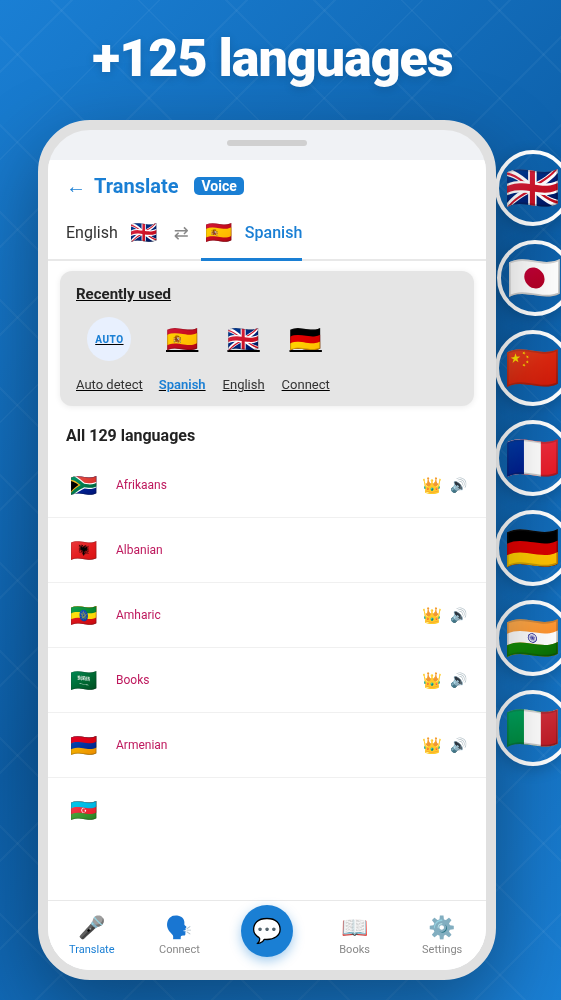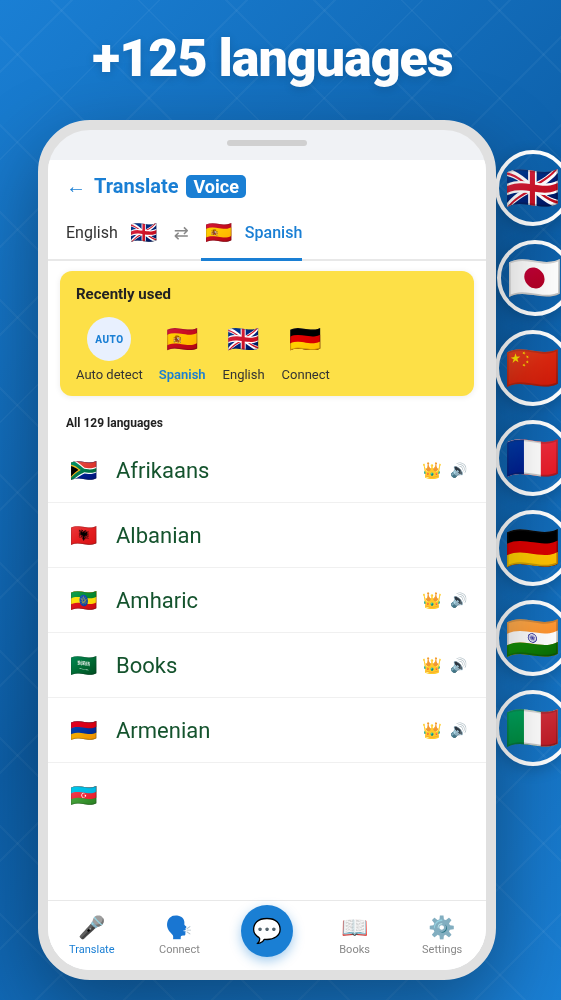--- a/index.html
+++ b/index.html
@@ -95,25 +95,25 @@
       gap: 0;
     }
     .brand-translate {
       color: #1a7fd4;
       font-size: 20px;
       font-weight: 700;
     }
     .brand-voice {
       background: #1a7fd4;
       color: #fff;
-      font-size: 18px;
+      font-size: 14px;
       font-weight: 700;
       padding: 1px 7px;
       border-radius: 5px;
-      margin-left: 8px;
+      margin-left: 16px;
     }
 
     
     .lang-row {
       display: flex;
       align-items: center;
       padding: 6px 18px 0;
       border-bottom: 2px solid #e8e8e8;
       background: #fff;
       position: relative;
@@ -153,41 +153,42 @@
       overflow: hidden;
       flex-shrink: 0;
       display: flex;
       align-items: center;
       justify-content: center;
       font-size: 22px;
     }
 
     
     .section-card {
-      background: #fde047;
+      background: #e5e5e5;
       margin: 10px 12px;
       border-radius: 12px;
       padding: 14px 16px;
       box-shadow: 0 1px 6px rgba(0,0,0,0.08);
+      text-decoration: underline;
     }
     .section-title {
       font-size: 15px;
       font-weight: 700;
       color: #222;
       margin-bottom: 14px;
     }
     .recent-langs {
       display: flex;
       gap: 16px;
     }
     .recent-item {
       display: flex;
       flex-direction: column;
       align-items: center;
-      gap: 6px;
+      gap: 16px;
       cursor: pointer;
     }
     .recent-item .flag-sm {
       width: 44px;
       height: 44px;
       border-radius: 50%;
       display: flex;
       align-items: center;
       justify-content: center;
       font-size: 26px;
@@ -214,42 +215,42 @@
     .recent-label.active {
       color: #1a7fd4;
       font-weight: 600;
     }
 
     
     .all-section {
       padding: 10px 18px 4px;
     }
     .all-title {
-      font-size: 12px;
+      font-size: 16px;
       font-weight: 700;
       color: #222;
     }
     .lang-list {
       background: #fff;
       margin-top: 4px;
     }
     .lang-list-item {
       display: flex;
       align-items: center;
       padding: 14px 18px;
       border-bottom: 1px solid #f0f0f0;
       cursor: pointer;
       gap: 14px;
     }
     .lang-list-item:last-child {
       border-bottom: none;
     }
     .lang-list-name {
-      font-size: 22px;
-      color: #14532d;
+      font-size: 12px;
+      color: #be185d;
       flex: 1;
     }
     .icon-row {
       display: flex;
       gap: 8px;
       align-items: center;
     }
     .crown-icon {
       color: #f5a623;
       font-size: 16px;

